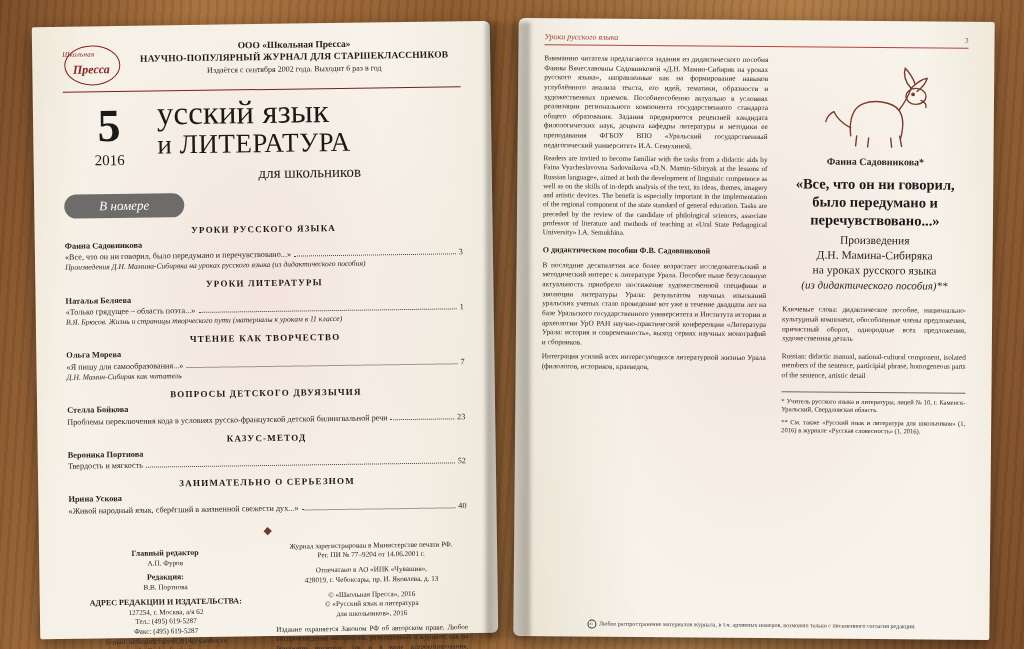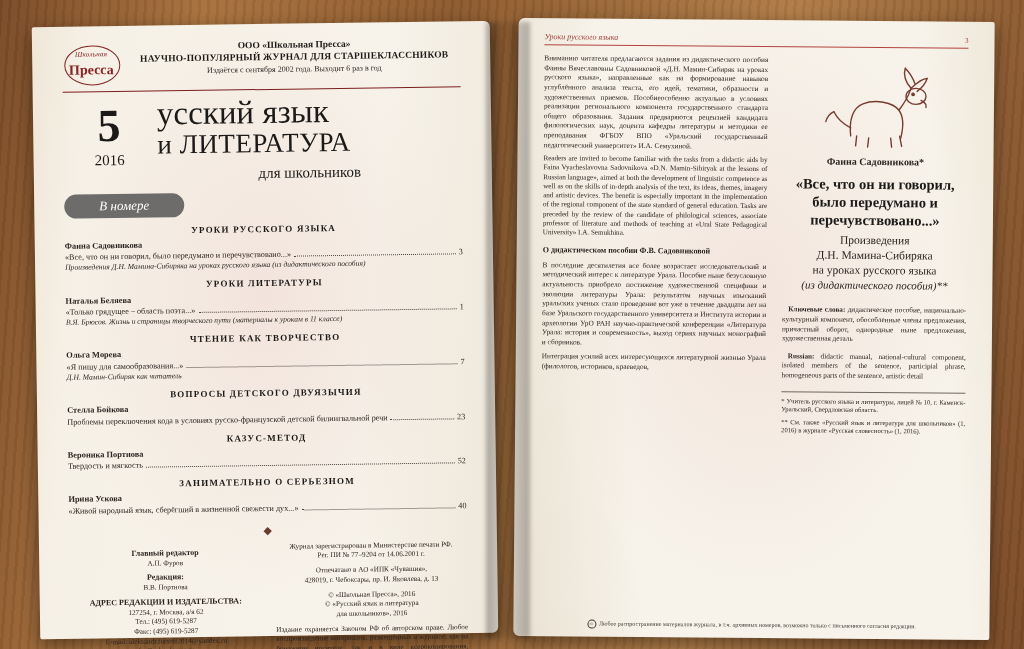--- a/index.html
+++ b/index.html
@@ -29,22 +29,22 @@
   .gutter{position:absolute;left:486px;top:22px;width:44px;height:616px;
     background:linear-gradient(90deg,rgba(0,0,0,.30),rgba(0,0,0,.05) 45%,rgba(0,0,0,.28));
     filter:blur(2px);}
   .pinkwash{position:absolute;inset:0;background:radial-gradient(ellipse at 50% 45%, rgba(226,170,170,.20), rgba(226,170,170,0) 62%);pointer-events:none;}
 
   
   .lp{position:absolute;inset:0;padding:16px 30px 10px 30px;box-sizing:border-box;}
   .masthead{display:flex;align-items:flex-start;gap:8px;border-bottom:1.5px solid #7b1d1d;padding-bottom:5px;}
   .logo-badge{width:58px;height:44px;flex:0 0 58px;position:relative;}
   .logo-badge .oval{position:absolute;left:2px;top:3px;width:54px;height:38px;border:1px solid #8a2222;border-radius:50%/50%;}
-  .logo-badge .t1{position:absolute;left:0;top:8px;width:58px;text-align:center;font-size:7px;color:#8a2222;font-style:italic;letter-spacing:.3px;}
-  .logo-badge .t2{position:absolute;left:0;top:20px;width:58px;text-align:center;font-size:14px;color:#8a2222;font-weight:bold;}
+  .logo-badge .t1{position:absolute;left:0;top:8px;width:58px;font-size:7px;color:#8a2222;font-style:italic;letter-spacing:.3px;}
+  .logo-badge .t2{position:absolute;left:0;top:20px;width:58px;text-align:center;font-size:12px;color:#8a2222;font-style:italic;font-weight:bold;}
   .mh-text{flex:1;text-align:center;line-height:1.25;}
   .mh1{font-size:9.5px;font-weight:bold;color:#1d1a17;}
   .mh2{font-size:9.5px;font-weight:bold;color:#1d1a17;letter-spacing:.2px;}
   .mh3{font-size:8px;color:#2a2523;margin-top:1px;}
 
   .titleblock{display:flex;margin-top:6px;}
   .issue{width:92px;text-align:center;padding-top:6px;}
   .issue .num{font-size:46px;line-height:.95;font-weight:bold;color:#1b1a18;}
   .issue .yr{font-size:15px;margin-top:4px;color:#1b1a18;}
   .bigtitle{flex:1;text-align:left;padding-left:2px;}
@@ -80,21 +80,21 @@
   .rc1 p{margin:0 0 5px;}
   .rc1 .h{font-weight:bold;font-size:8px;margin:8px 0 4px;}
   .eng{font-size:7.1px;line-height:1.3;}
 
   .donkey{height:96px;display:flex;align-items:center;justify-content:center;}
   .author{text-align:center;font-weight:bold;font-size:10px;margin-top:4px;}
   .artTitle{text-align:center;font-size:14.5px;line-height:1.25;font-weight:bold;margin-top:8px;color:#1b1a18;}
   .artSub{text-align:center;font-size:11.5px;line-height:1.3;margin-top:4px;}
   .artSub .it{font-style:italic;font-size:11px;}
   .kw{font-size:7.2px;line-height:1.33;margin-top:14px;text-align:justify;}
-  .kw b{font-weight:bold;margin-left:6px;}
+  .kw b{font-weight:normal;}
   .kw.en{margin-top:8px;}
   .rule{height:1px;background:#6e6660;margin:10px 0 5px;width:100%;}
   .fn{font-size:6.6px;line-height:1.3;text-align:justify;}
   .fn p{margin:0 0 4px;}
   .footer{position:absolute;left:0;right:0;bottom:8px;text-align:center;font-size:6px;color:#3a3531;}
   .cmark{display:inline-block;border:1px solid #3a3531;border-radius:50%;width:7px;height:7px;line-height:7px;font-size:5px;text-align:center;margin-right:3px;vertical-align:middle;}
   .pgnum{font-size:7px;color:#a23b36;}
 </style>
 </head>
 <body>
@@ -252,21 +252,21 @@
           <div class="author">Фаина Садовникова*</div>
           <div class="artTitle">«Все, что он ни говорил, было передумано и перечувствовано...»</div>
           <div class="artSub">
             <div>Произведения</div>
             <div>Д.Н. Мамина-Сибиряка</div>
             <div>на уроках русского языка</div>
             <div class="it">(из дидактического пособия)**</div>
           </div>
 
           <div class="kw">
-            <b>Ключевые слова:</b><span> дидактическое пособие, национально-культурный компонент, обособленные члены предложения, причастный оборот, однородные ныне предложения, художественная деталь</span>
+            <b>Ключевые слова:</b><span> дидактическое пособие, национально-культурный компонент, обособленные члены предложения, причастный оборот, однородные всех предложения, художественная деталь</span>
           </div>
           <div class="kw en">
             <b>Russian:</b><span> didactic manual, national-cultural component, isolated members of the sentence, participial phrase, homogeneous parts of the sentence, artistic detail</span>
           </div>
 
           <div class="rule"></div>
           <div class="fn">
             <p>* Учитель русского языка и литературы, лицей № 10, г. Каменск-Уральский, Свердловская область.</p>
             <p>** См. также «Русский язык и литература для школьников» (1, 2016) в журнале «Русская словесность» (1, 2016).</p>
           </div>

